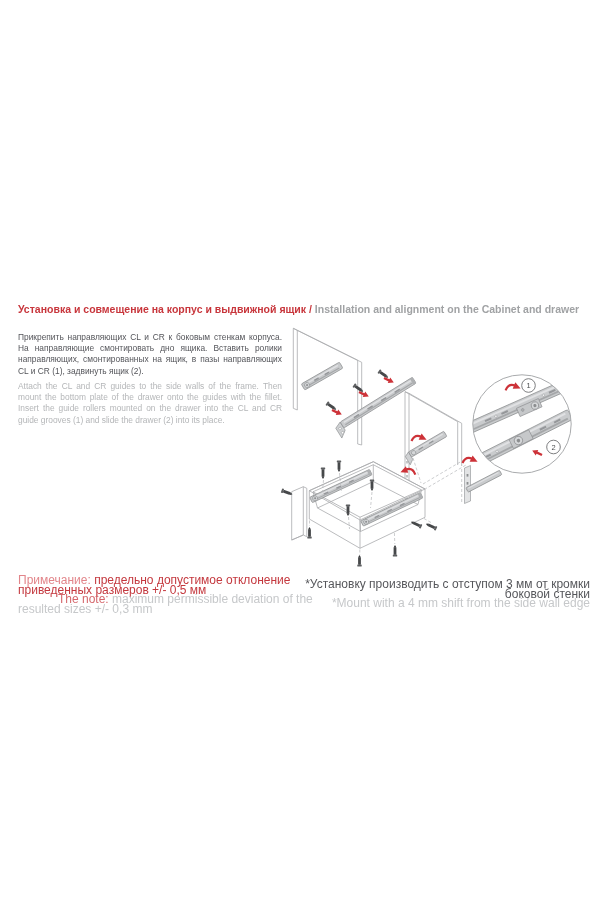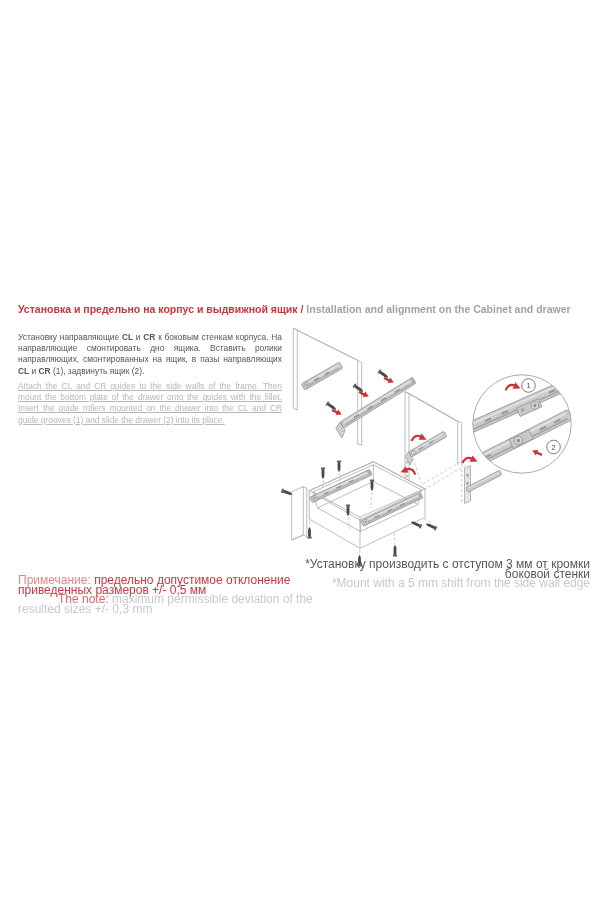--- a/index.html
+++ b/index.html
@@ -3,49 +3,49 @@
 <meta charset="utf-8">
 <style>
   html,body{margin:0;padding:0;background:#ffffff;}
   body{width:600px;height:900px;position:relative;font-family:"Liberation Sans",sans-serif;overflow:hidden;}
   .page{position:absolute;inset:0;background:#ffffff;}
   .title{position:absolute;left:18px;top:303px;width:575px;font-size:10.5px;line-height:13px;white-space:nowrap;}
   .title .ru{font-weight:bold;color:#c8363c;}
   .title .en{font-weight:bold;color:#a0a2a4;margin-top:32px;}
   .para{position:absolute;left:18px;width:264px;font-size:8.4px;line-height:11.2px;text-align:justify;}
   .para-ru{top:332px;color:#54555a;}
-  .para-en{top:381px;color:#b4b6b8;text-decoration:underline;}
-  .para b{font-weight:bold;}
+  .para-en{top:381px;color:#b4b6b8;}
+  .para b{font-weight:normal;}
   .foot{position:absolute;font-size:12px;line-height:9.5px;}
   .foot-left{left:18px;top:576px;width:300px;}
-  .foot-right{right:10px;top:560px;width:300px;text-align:right;}
+  .foot-right{right:10px;top:580px;width:300px;text-align:right;}
   .note-label-ru{color:#e2858a;}
   .note-body-ru{color:#c4383e;}
   .note-label-en{color:#d5676c;margin-left:40px;}
   .note-body-en{color:#c6c8ca;}
   .shift-ru{color:#56575b;}
   .shift-en{color:#c6c8ca;}
   .diagram{position:absolute;left:280px;top:325px;width:320px;height:250px;}
   svg .ln{stroke:#a9abad;stroke-width:0.8;fill:none;}
   svg .panelw{fill:#ffffff;stroke:#a9abad;stroke-width:0.8;}
   svg .rail{fill:#c9cbcd;stroke:#8c8e90;stroke-width:0.7;}
   svg .dash{stroke:#b6b8ba;stroke-width:0.7;fill:none;stroke-dasharray:3 2;}
   svg text.cnum{font-family:"Liberation Sans",sans-serif;font-size:7.5px;fill:#4a4c4e;}
 </style>
 </head>
 <body>
 
 <div class="page">
 
   <div class="title">
-    <span class="ru">Установка и предельно на корпус и выдвижной ящик /</span><span class="en"> Installation and alignment on the Cabinet and drawer</span>
+    <span class="ru">Установка и совмещение на корпус и выдвижной ящик /</span><span class="en"> Installation and alignment on the Cabinet and drawer</span>
   </div>
 
   <div class="para para-ru">
-    <span>Установку направляющие </span><b>CL</b><span> и </span><b>CR</b><span> к боковым стенкам корпуса. На направляющие смонтировать дно ящика. Вставить ролики направляющих, смонтированных на ящик, в пазы направляющих </span><b>CL</b><span> и </span><b>CR</b><span> (1), задвинуть ящик (2).</span>
+    <span>Прикрепить направляющих </span><b>CL</b><span> и </span><b>CR</b><span> к боковым стенкам корпуса. На направляющие смонтировать дно ящика. Вставить ролики направляющих, смонтированных на ящик, в пазы направляющих </span><b>CL</b><span> и </span><b>CR</b><span> (1), задвинуть ящик (2).</span>
   </div>
 
   <div class="para para-en">Attach the CL and CR guides to the side walls of the frame. Then mount the bottom plate of the drawer onto the guides with the fillet. Insert the guide rollers mounted on the drawer into the CL and CR guide grooves (1) and slide the drawer (2) into its place.</div>
 
   <div class="diagram">
     <svg width="320" height="250" viewBox="0 0 320 250" xmlns="http://www.w3.org/2000/svg">
       <defs>
         <g id="screw">
           <rect x="-1.6" y="-2.2" width="2" height="4.4" rx="0.6" fill="#5c5e60"></rect>
           <rect x="0.3" y="-1.4" width="7.4" height="2.8" rx="0.7" fill="#46484a"></rect>
@@ -275,16 +275,16 @@
     </svg>
   </div>
 
   <div class="foot foot-left">
     <div><span class="note-label-ru">Примечание:</span><span class="note-body-ru"> предельно допустимое отклонение приведенных размеров +/- 0,5 мм</span></div>
     <div><span class="note-label-en">The note:</span><span class="note-body-en"> maximum permissible deviation of the resulted sizes +/- 0,3 mm</span></div>
   </div>
 
   <div class="foot foot-right">
     <div class="shift-ru">*Установку производить с отступом 3 мм от кромки боковой стенки</div>
-    <div class="shift-en">*Mount with a 5 mm shift from the side wall edge</div>
+    <div class="shift-en">*Mount with a 4 mm shift from the side wall edge</div>
   </div>
 
 </div>
 
 </body></html>

